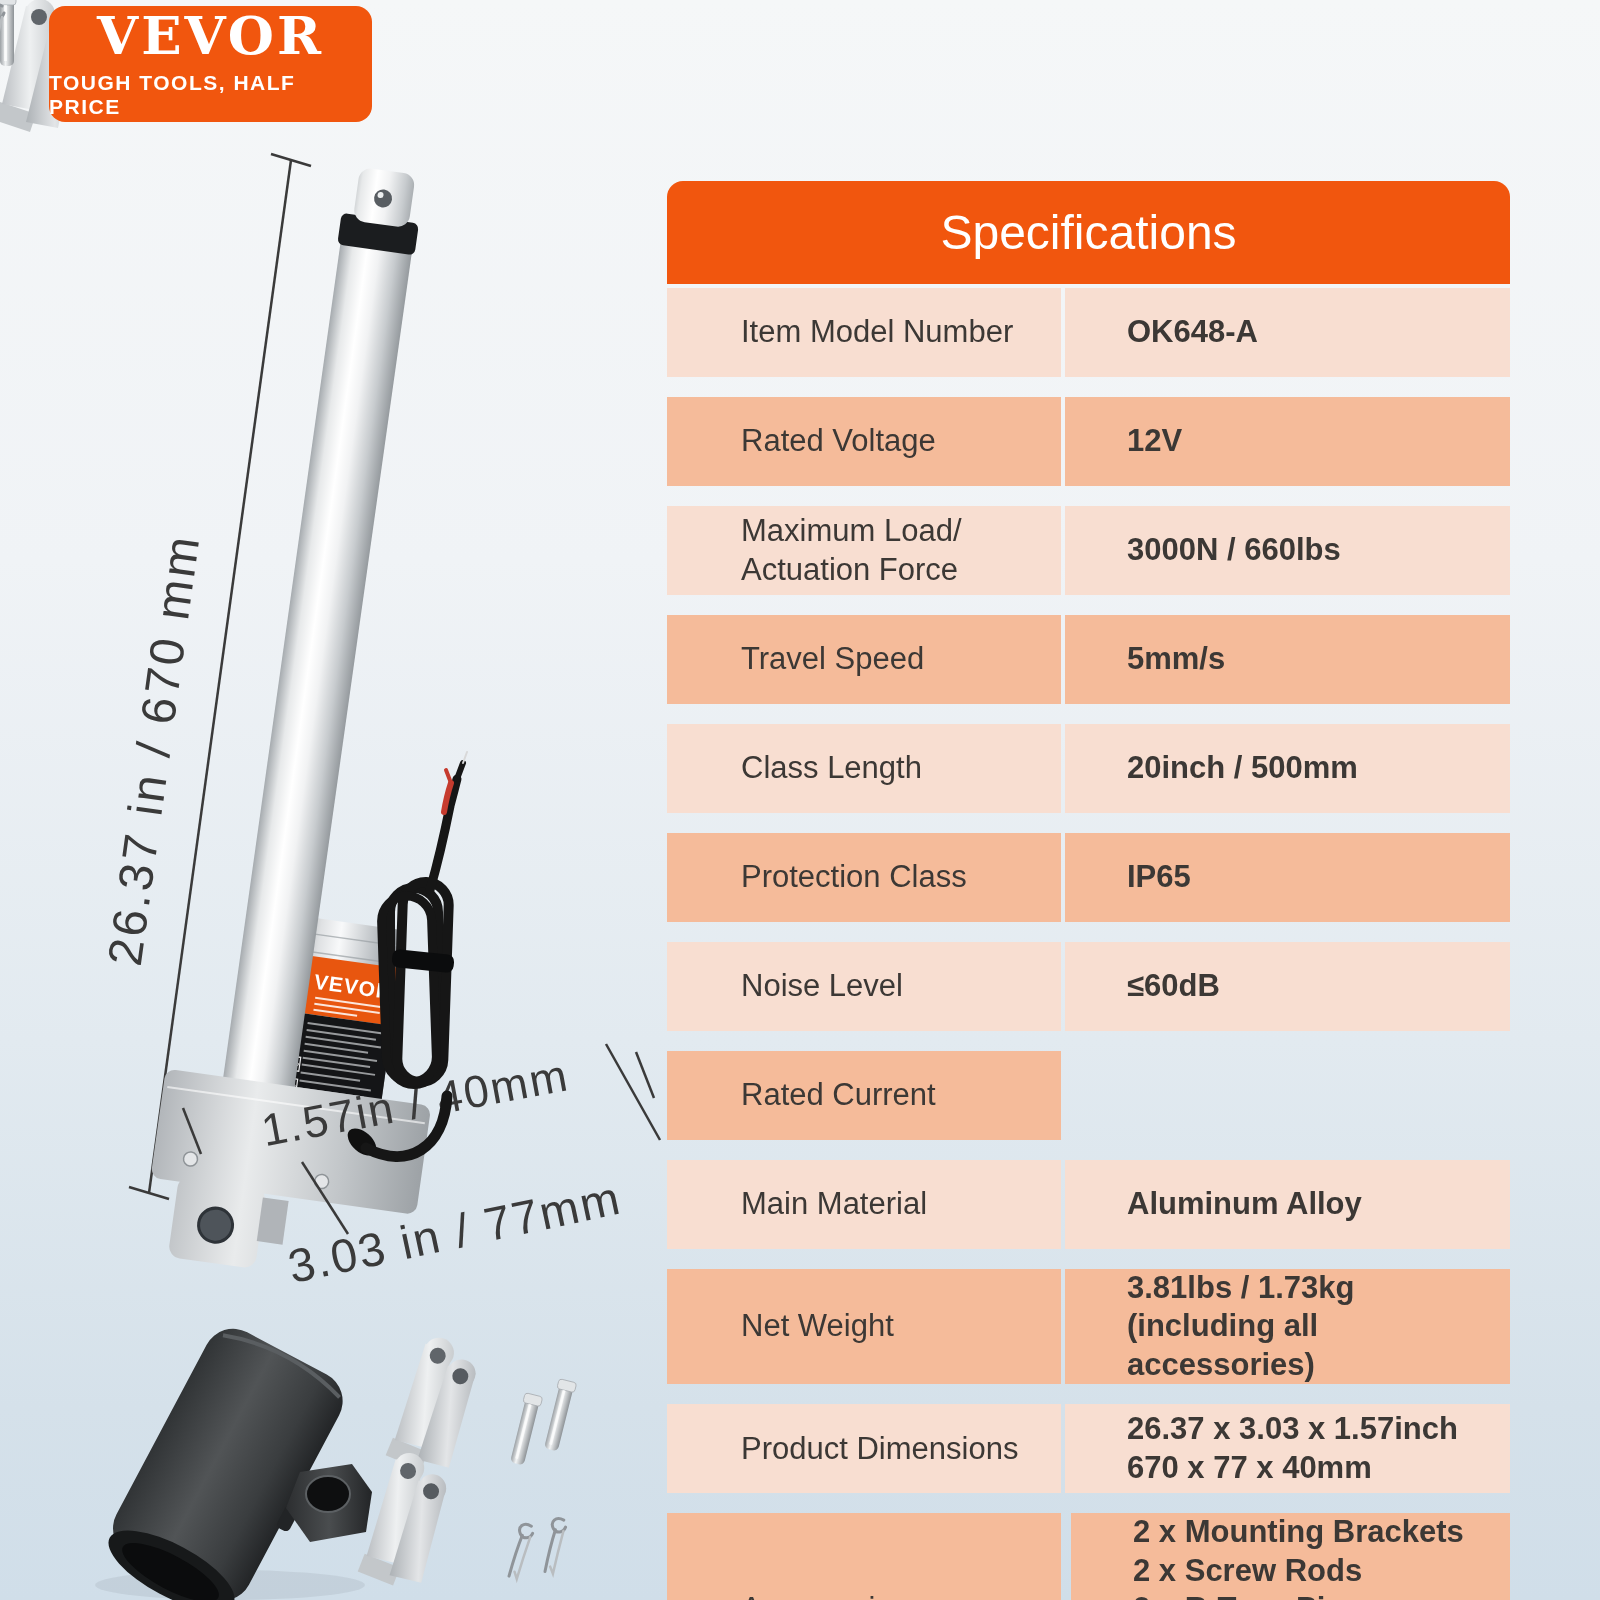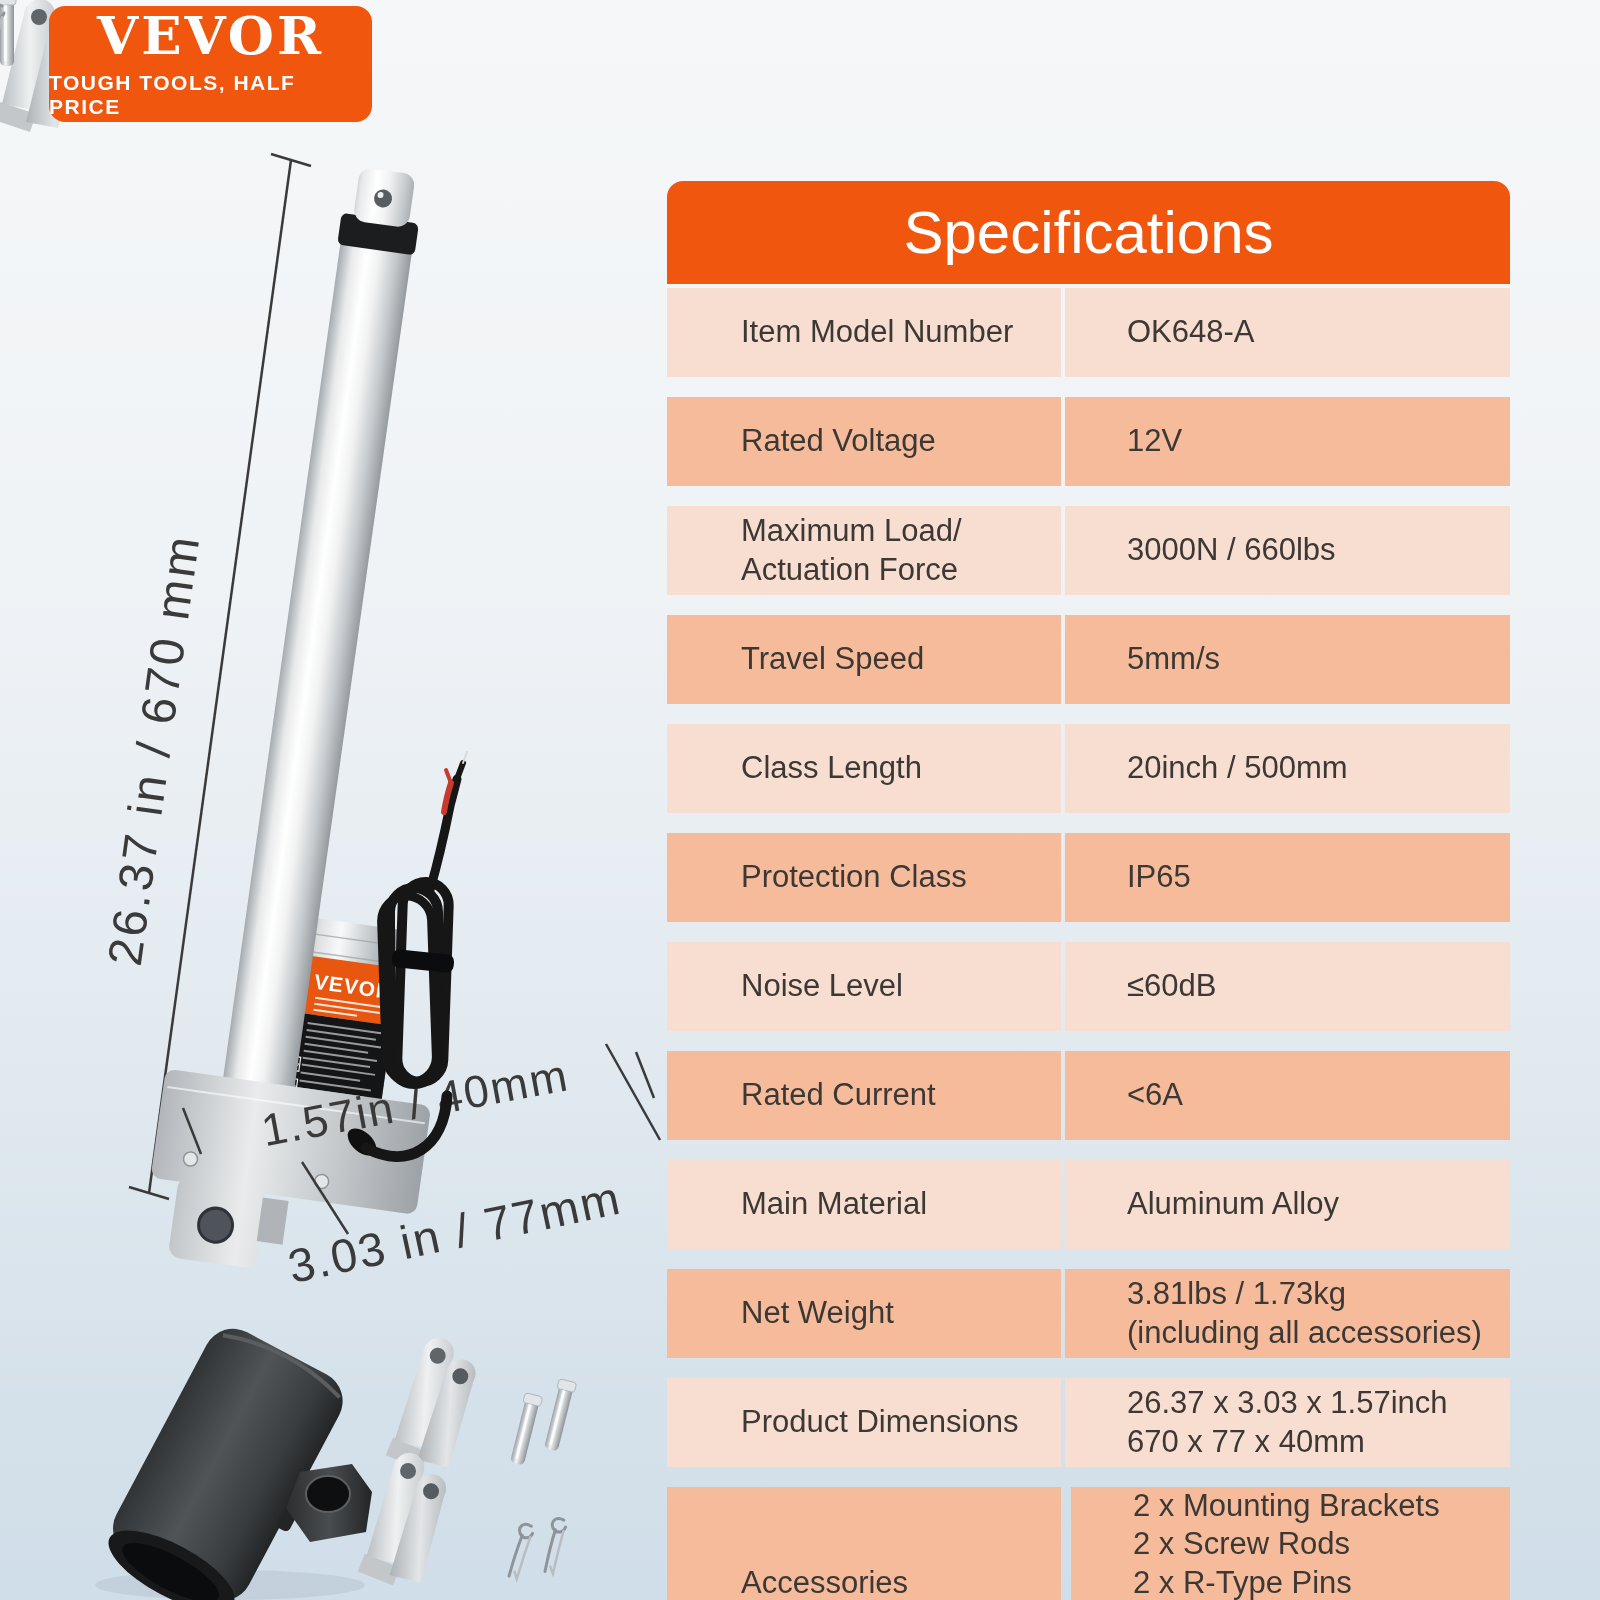--- a/index.html
+++ b/index.html
@@ -8,31 +8,31 @@
     font-family:"Liberation Sans",sans-serif;}
   
   .logo{position:absolute;left:49px;top:6px;width:323px;height:116px;background:#F1560E;
     border-radius:16px;display:flex;flex-direction:column;align-items:center;justify-content:center;}
   .logo-name{font-family:"DejaVu Serif","Liberation Serif",serif;font-weight:700;font-size:53px;
     color:#fff;letter-spacing:3px;line-height:1;}
   .logo-tag{font-size:21px;font-weight:700;color:#fff;letter-spacing:1.5px;margin-top:9px;}
   
   .spec-table{position:absolute;left:667px;top:181px;width:843px;display:flex;flex-direction:column;gap:4px;}
   .spec-header{height:103px;background:#F1560E;border-radius:16px 16px 0 0;
-    display:flex;align-items:center;justify-content:center;color:#ffffff;font-size:60px;font-weight:400;}
+    display:flex;align-items:center;justify-content:center;color:#ffffff;font-size:48px;font-weight:400;}
   .spec-row{display:grid;grid-template-columns:394px 1fr;gap:4px;min-height:89px;}
   .spec-row:last-child{min-height:176px;}
   .spec-row .cell{display:flex;align-items:center;font-size:31px;color:#3C3835;
     white-space:pre-line;line-height:1.24;}
   .spec-row.light .cell{background:#F8DED1;}
   .spec-row.dark .cell{background:#F5BB9A;}
   .spec-row:last-child .cell:first-child{border-bottom-left-radius:16px;}
   .spec-row:last-child .cell:last-child{border-bottom-right-radius:16px;margin-left:6px;}
   .label-cell{padding-left:74px;padding-right:10px;}
-  .value-cell{padding-left:62px;padding-right:14px;}
+  .value-cell{padding-left:62px;padding-right:14px;font-weight:bold;}
   
   .art{position:absolute;left:0;top:0;}
   .dim-text{font-family:"Liberation Sans",sans-serif;fill:#3a3a3a;}
 </style>
 </head>
 <body>
 
 <div class="canvas">
 
   <svg class="art" width="700" height="1600" viewBox="0 0 700 1600">
@@ -260,21 +260,20 @@
         <div class="spec-row dark">
           <div class="cell label-cell">Protection Class</div>
           <div class="cell value-cell">IP65</div>
         </div>
         <div class="spec-row light">
           <div class="cell label-cell">Noise Level</div>
           <div class="cell value-cell">≤60dB</div>
         </div>
         <div class="spec-row dark">
           <div class="cell label-cell">Rated Current</div>
-          <div class="cell value-cell">&lt;6A</div>
         </div>
         <div class="spec-row light">
           <div class="cell label-cell">Main Material</div>
           <div class="cell value-cell">Aluminum Alloy</div>
         </div>
         <div class="spec-row dark">
           <div class="cell label-cell">Net Weight</div>
           <div class="cell value-cell">3.81lbs / 1.73kg
 (including all accessories)</div>
         </div>

